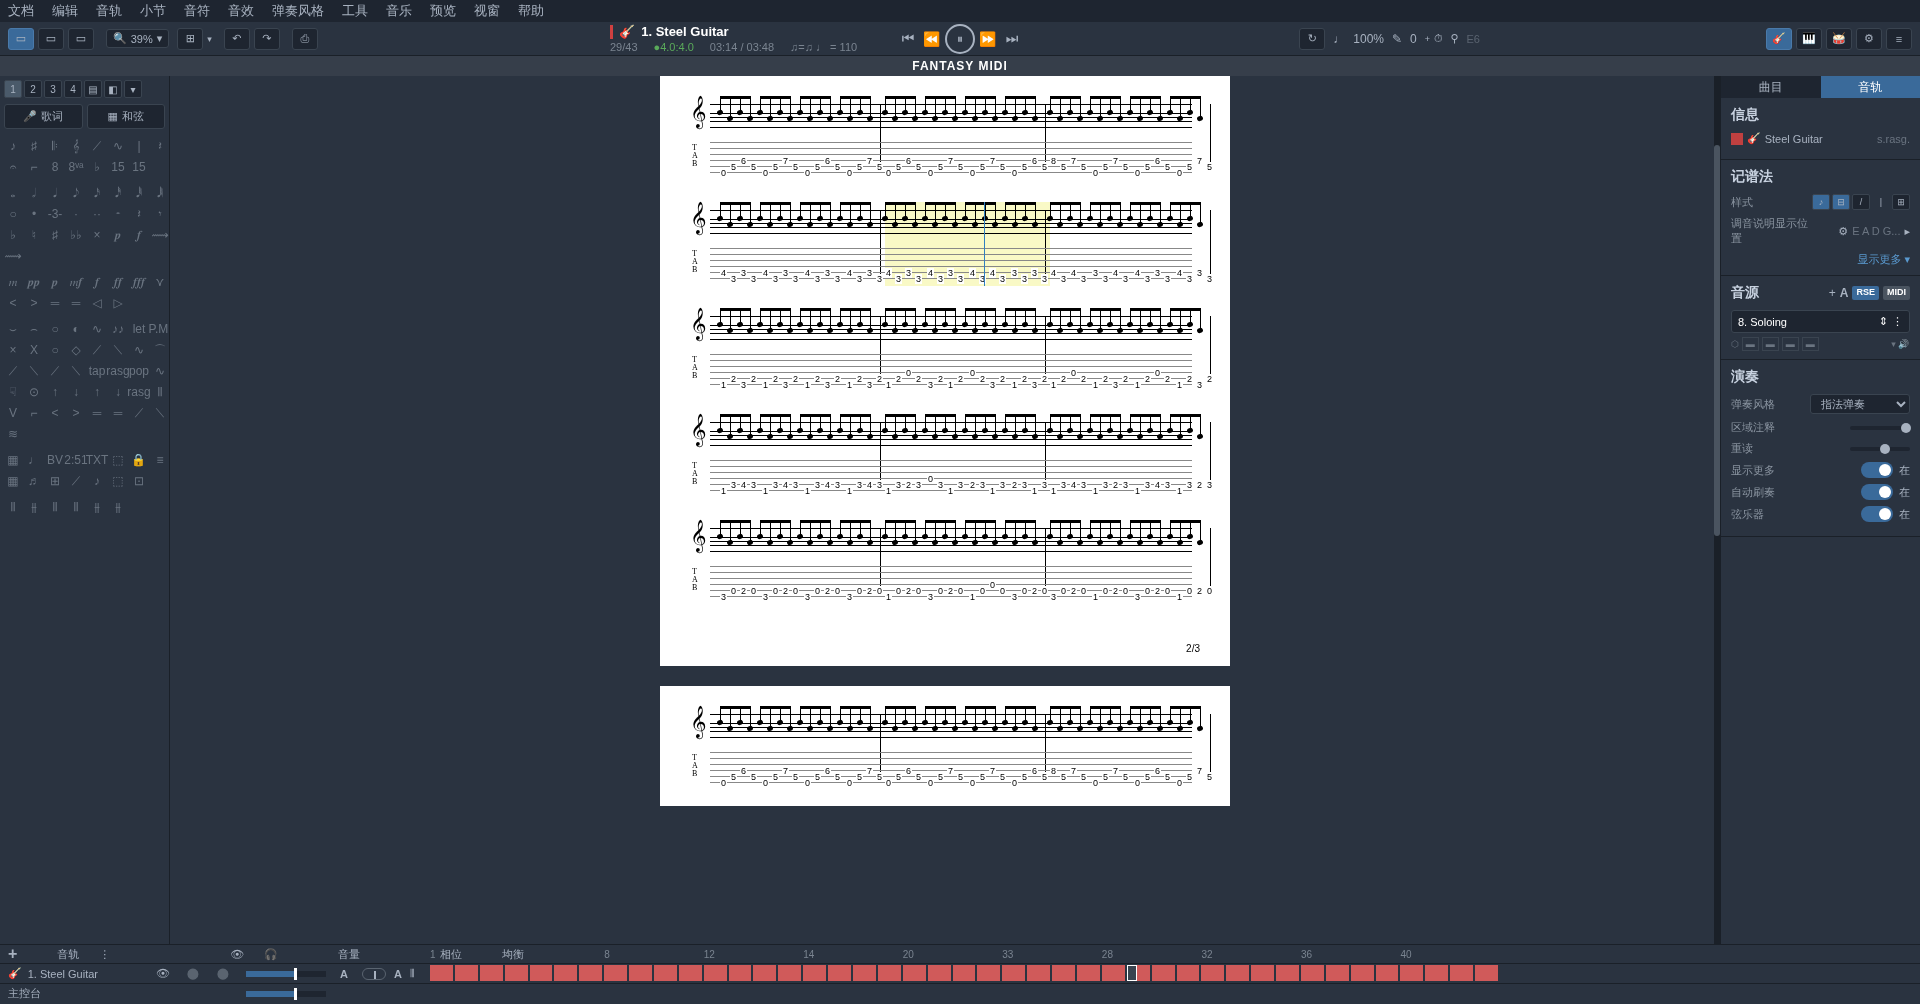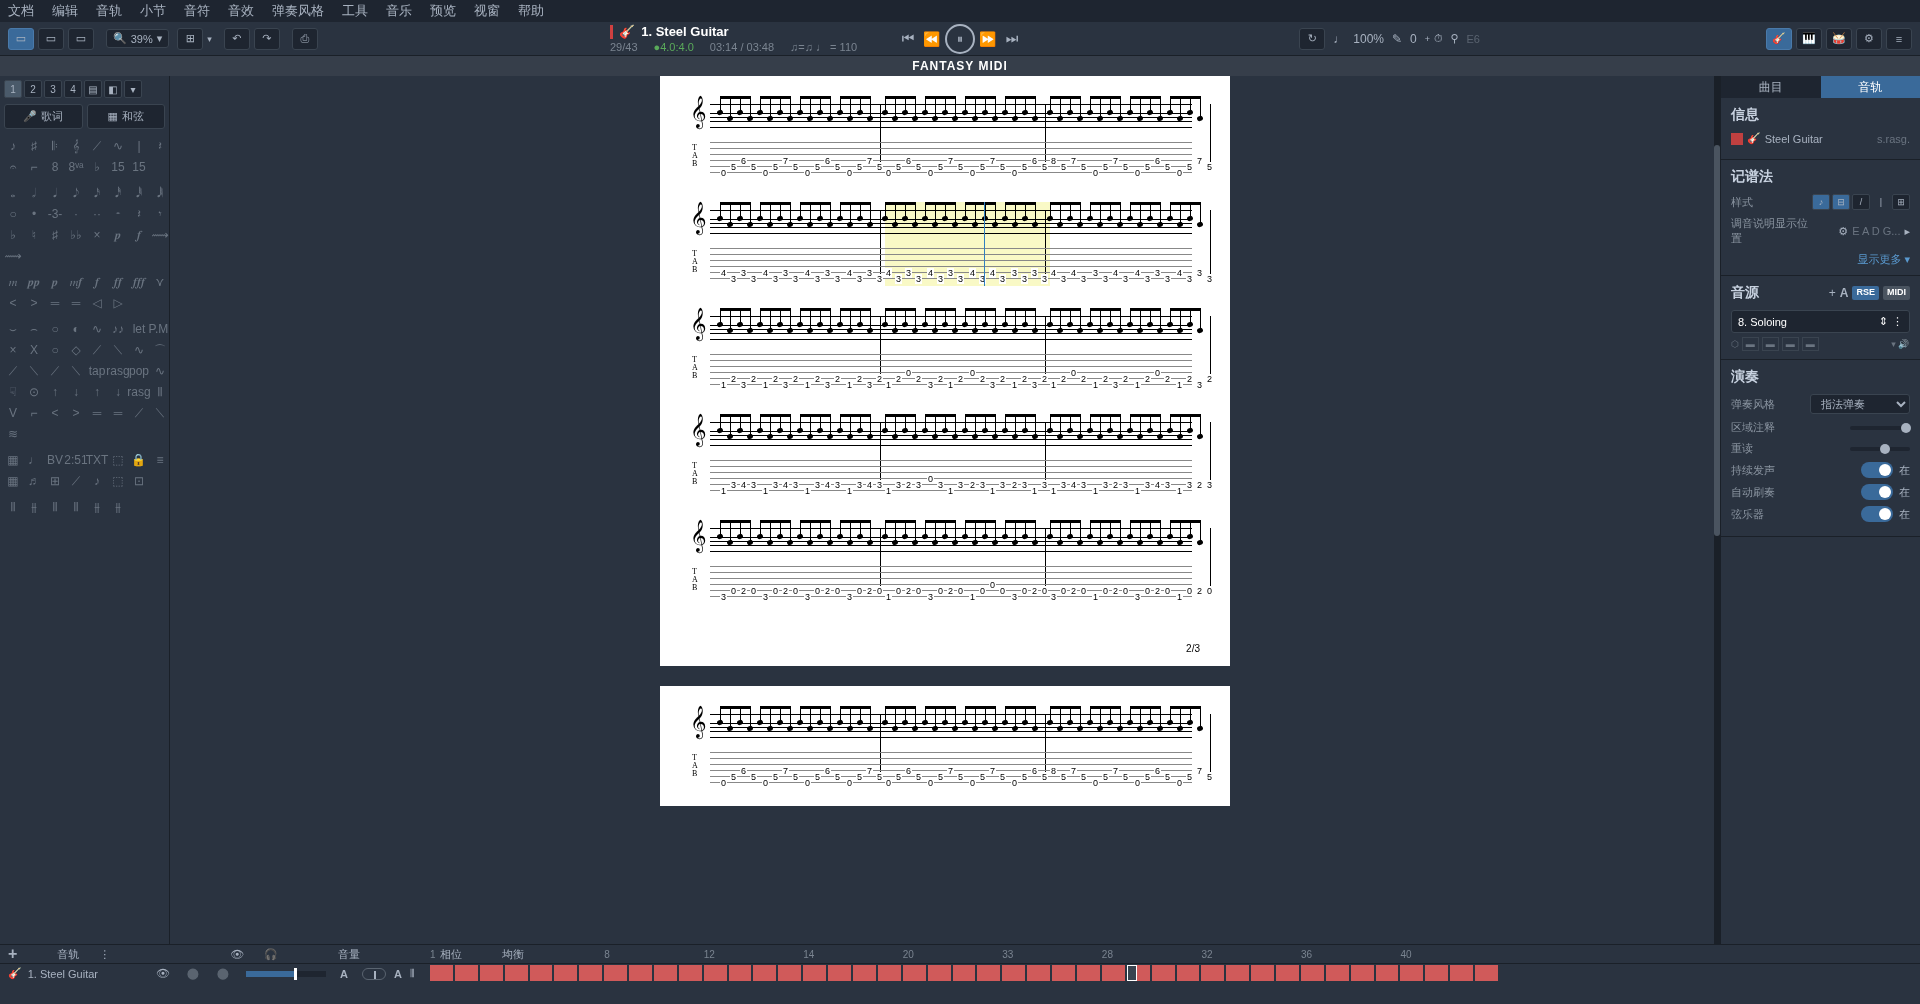--- a/index.html
+++ b/index.html
@@ -1517,21 +1517,21 @@
             <div class="slider-thumb" style="left:85%"></div>
           </div>
       </div>
       <div class="rp-row">
         <span class="rp-label">重读</span>
         <div class="slider">
             <div class="slider-thumb" style="left:50%"></div>
           </div>
       </div>
       <div class="rp-row">
-        <span class="rp-label">持续发声</span>
+        <span class="rp-label">显示更多</span>
         <span style="display:flex;gap:6px;align-items:center">
             <div class="toggle"></div>
             <span>在</span>
           </span>
       </div>
       <div class="rp-row">
         <span class="rp-label">自动刷奏</span>
         <span style="display:flex;gap:6px;align-items:center">
             <div class="toggle"></div>
             <span>在</span>
@@ -1636,13 +1636,23 @@
         <div class="clip" style="left: 895.814px; width: 23.8837px;"></div>
         <div class="clip" style="left: 920.698px; width: 23.8837px;"></div>
         <div class="clip" style="left: 945.581px; width: 23.8837px;"></div>
         <div class="clip" style="left: 970.465px; width: 23.8837px;"></div>
         <div class="clip" style="left: 995.349px; width: 23.8837px;"></div>
         <div class="clip" style="left: 1020.23px; width: 23.8837px;"></div>
         <div class="clip" style="left: 1045.12px; width: 23.8837px;"></div>
         <div class="clip-cursor" style="left: 696.744px;"></div>
       </div>
   </div>
+  <div class="bt-track">
+    <div class="bt-name">
+        <span>主控台</span>
+      </div>
+    <div style="width:90px"></div>
+    <div class="vol-slider">
+        <div class="vol-fill" style="width:60%"></div>
+        <div class="vol-thumb" style="left:60%"></div>
+      </div>
+  </div>
 </div>
 
 </body></html>

